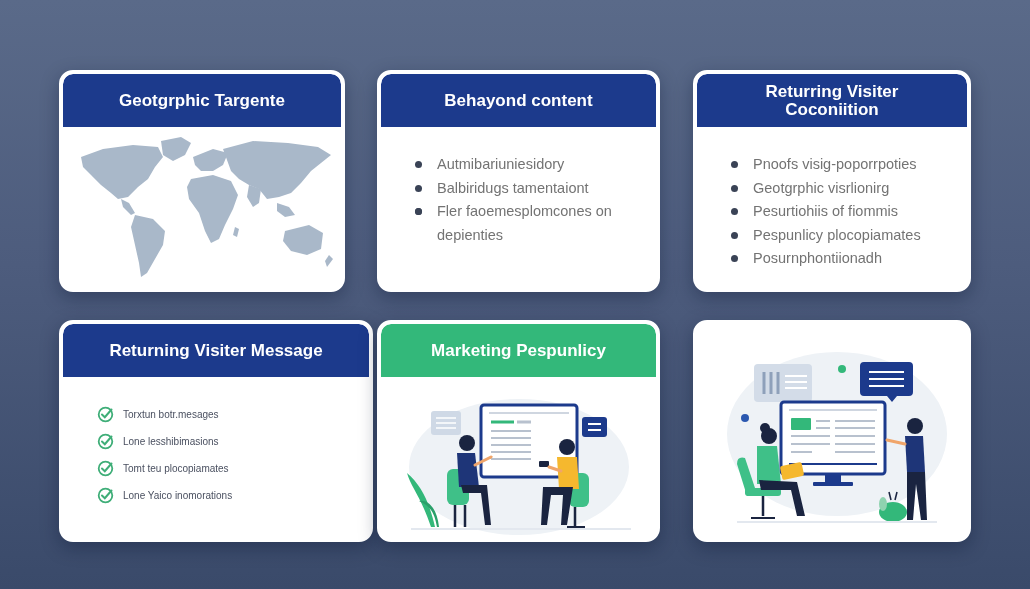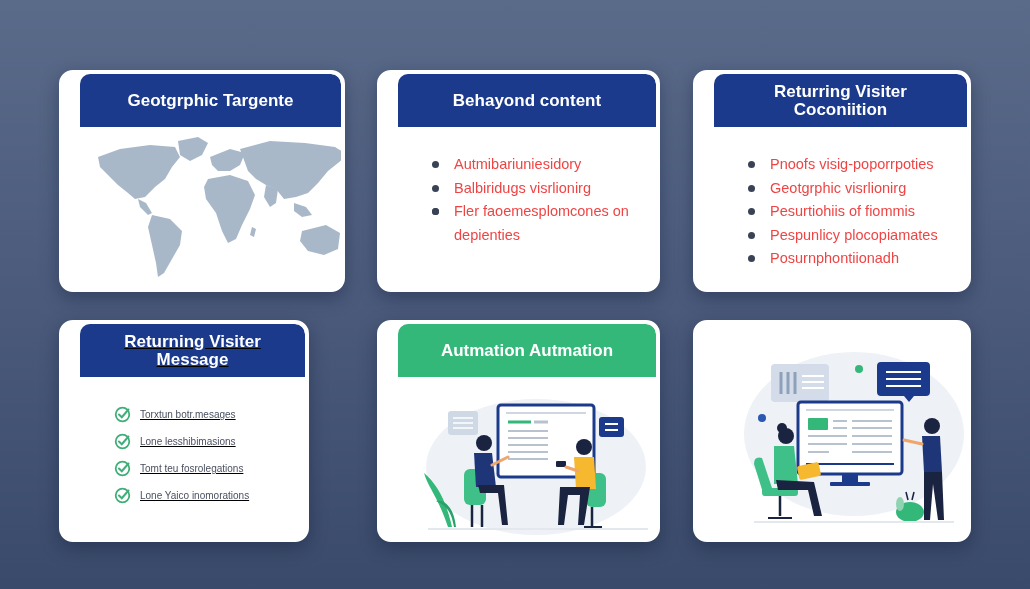--- a/index.html
+++ b/index.html
@@ -9,21 +9,20 @@
     background: linear-gradient(180deg, #5a6a89 0%, #4d5c7d 45%, #3a4a6a 100%);
     position: relative;
   }
   .card {
     position: absolute;
     background: #ffffff;
     border-radius: 14px;
     box-shadow: 0 6px 18px rgba(10,20,50,0.35);
     overflow: hidden;
     border: 4px solid #ffffff;
-    padding-left: 17px;
   }
   .card-header {
     height: 53px;
     background: #1c3a8c;
     color: #ffffff;
     display: flex;
     align-items: center;
     justify-content: center;
     text-align: center;
     font-weight: bold;
@@ -31,21 +30,21 @@
     line-height: 18px;
     border-radius: 10px 10px 0 0;
     padding: 0 10px;
   }
   .card-header.green { background: #33b87a; }
   .card-body { position: relative; }
   ul.bullets { list-style: none; padding: 26px 0 0 34px; }
   ul.bullets li {
     position: relative;
     font-size: 14.5px;
-    color: #ef4444;
+    color: #737373;
     line-height: 23.5px;
     padding-left: 22px;
   }
   ul.bullets li .dot {
     position: absolute; left: 0; top: 8px;
     width: 7px; height: 7px; border-radius: 50%;
     background: #3a4356;
   }
   ul.checks { list-style: none; padding: 24px 0 0 34px; }
   ul.checks li {
@@ -95,38 +94,38 @@
         <path d="M172,100 L176,102 L174,110 L170,108 Z"></path>
       </g>
     </svg>
   </div>
 </div>
 
 <div class="card" style="left:377px; top:70px; width:283px; height:222px;">
   <div class="card-header">Behayond content</div>
   <ul class="bullets">
     <li><span class="dot"></span><span>Autmibariuniesidory</span></li>
-    <li><span class="dot"></span><span>Balbiridugs visrlionirg</span></li>
+    <li><span class="dot"></span><span>Balbiridugs tamentaiont</span></li>
     <li><span class="dot"></span></li>
     <li style="width:220px;"><span class="dot"></span><span>Fler faoemesplomcones on depienties</span></li>
   </ul>
 </div>
 
 <div class="card" style="left:693px; top:70px; width:278px; height:222px;">
   <div class="card-header" style="padding:0 40px;text-align:center;">Returring Visiter Coconiition</div>
   <ul class="bullets">
     <li><span class="dot"></span><span>Pnoofs visig-poporrpoties</span></li>
     <li><span class="dot"></span><span>Geotgrphic visrlionirg</span></li>
     <li><span class="dot"></span><span>Pesurtiohiis of fiommis</span></li>
     <li><span class="dot"></span><span>Pespunlicy plocopiamates</span></li>
     <li><span class="dot"></span><span>Posurnphontiionadh</span></li>
   </ul>
 </div>
 
-<div class="card" style="left:59px; top:320px; width:250px; height:222px;text-decoration:underline;">
+<div class="card" style="left:59px; top:320px; width:314px; height:222px;">
   <div class="card-header">Returning Visiter Message</div>
   <ul class="checks">
     <li>
       <span class="check">
           <svg width="17" height="17" viewBox="0 0 17 17">
             <circle cx="8.5" cy="8.5" r="6.8" fill="none" stroke="#3fae78" stroke-width="1.8"></circle>
             <path d="M5,8.5 L7.8,11.2 L14.5,3.5" fill="none" stroke="#3fae78" stroke-width="2" stroke-linecap="round"></path>
           </svg>
         </span>
       <span>Torxtun botr.mesages</span>
@@ -140,36 +139,36 @@
         </span>
       <span>Lone lesshibimasions</span>
     </li>
     <li>
       <span class="check">
           <svg width="17" height="17" viewBox="0 0 17 17">
             <circle cx="8.5" cy="8.5" r="6.8" fill="none" stroke="#3fae78" stroke-width="1.8"></circle>
             <path d="M5,8.5 L7.8,11.2 L14.5,3.5" fill="none" stroke="#3fae78" stroke-width="2" stroke-linecap="round"></path>
           </svg>
         </span>
-      <span>Tomt teu fosrolegations</span>
+      <span>Tomt teu plocopiamates</span>
     </li>
     <li>
       <span class="check">
           <svg width="17" height="17" viewBox="0 0 17 17">
             <circle cx="8.5" cy="8.5" r="6.8" fill="none" stroke="#3fae78" stroke-width="1.8"></circle>
             <path d="M5,8.5 L7.8,11.2 L14.5,3.5" fill="none" stroke="#3fae78" stroke-width="2" stroke-linecap="round"></path>
           </svg>
         </span>
       <span>Lone Yaico inomorations</span>
     </li>
   </ul>
 </div>
 
 <div class="card" style="left:377px; top:320px; width:283px; height:222px;">
-  <div class="card-header green">Autmation Autmation</div>
+  <div class="card-header green">Marketing Pespunlicy</div>
   <div class="card-body" style="height:165px;">
     <svg width="275" height="165" viewBox="0 0 275 165">
 
       <ellipse cx="138" cy="90" rx="110" ry="68" fill="#eef2f6"></ellipse>
 
       <rect x="50" y="34" width="30" height="24" rx="3" fill="#cfd9e6"></rect>
       <line x1="55" y1="41" x2="75" y2="41" stroke="#fff" stroke-width="1.5"></line>
       <line x1="55" y1="46" x2="75" y2="46" stroke="#fff" stroke-width="1.5"></line>
       <line x1="55" y1="51" x2="75" y2="51" stroke="#fff" stroke-width="1.5"></line>
 

